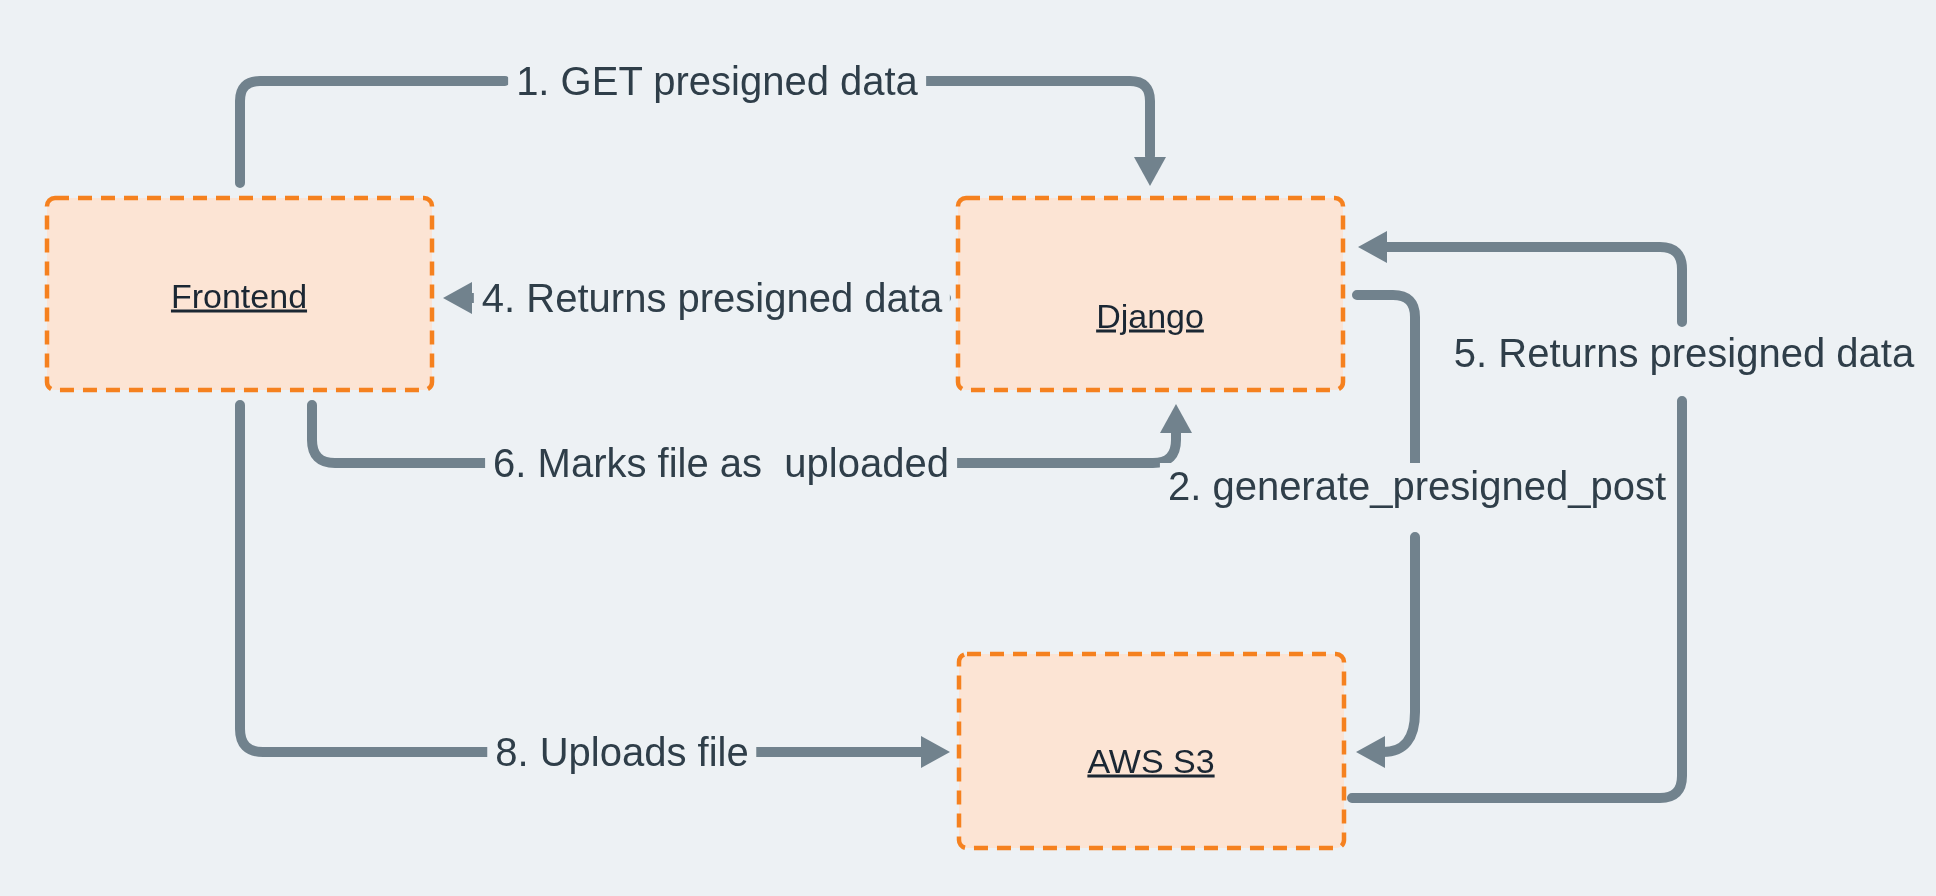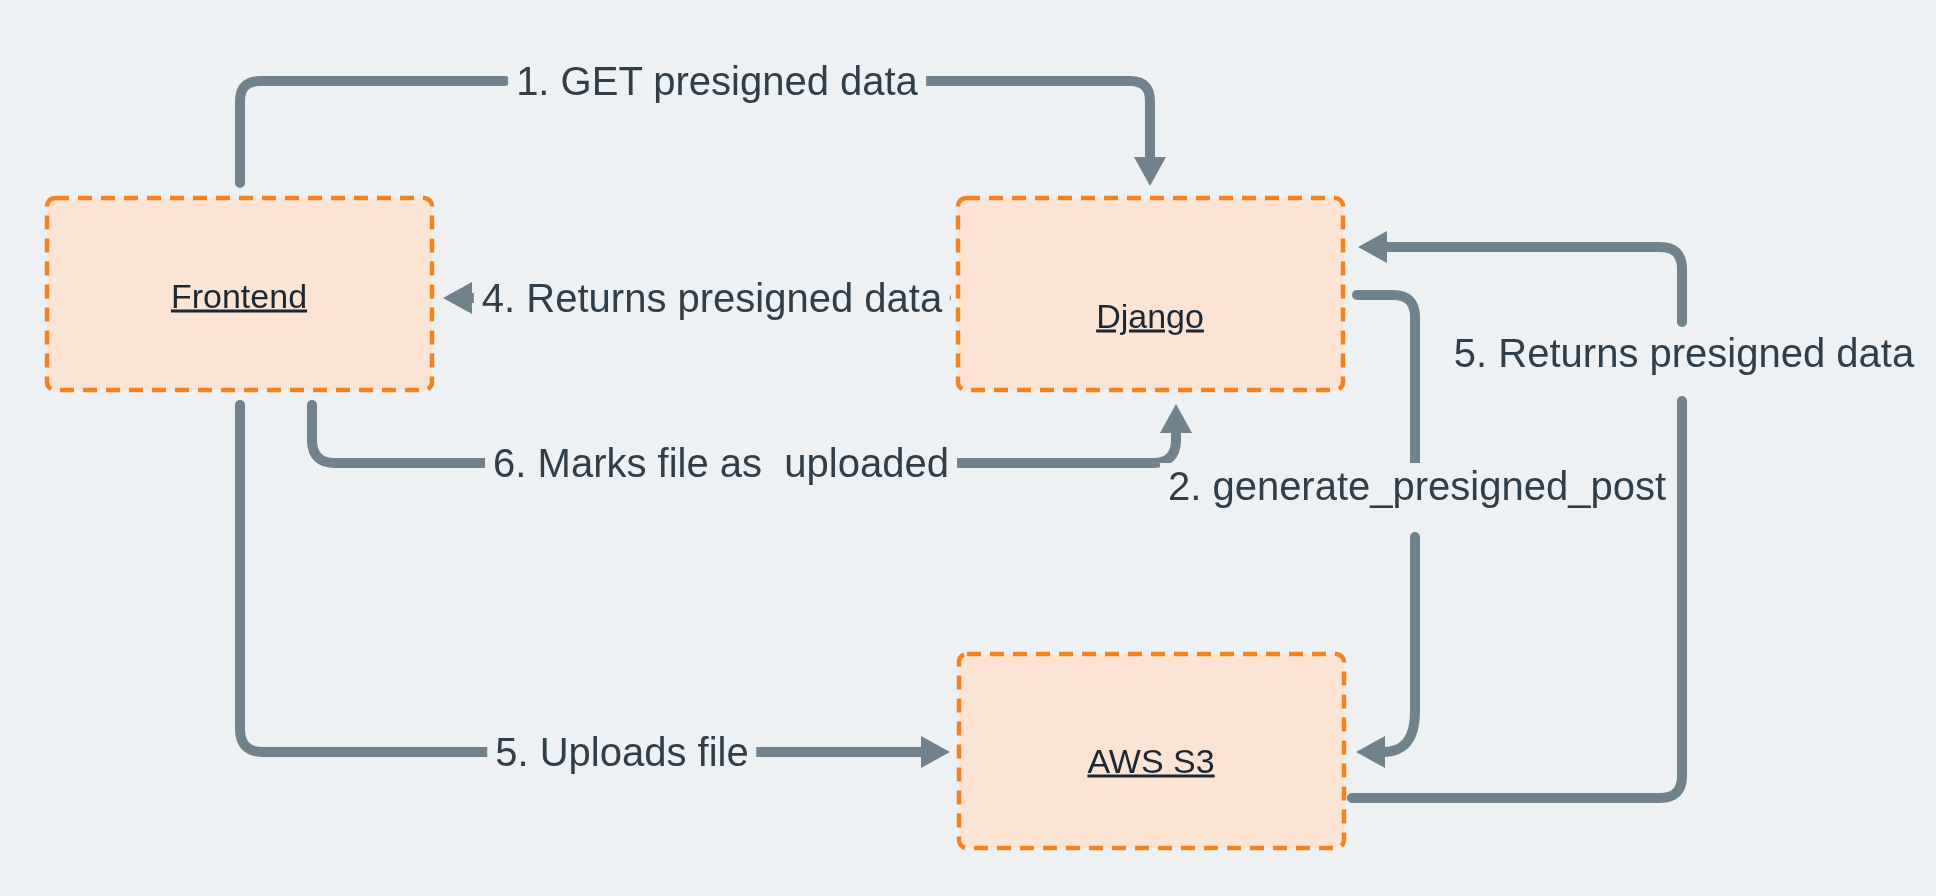--- a/index.html
+++ b/index.html
@@ -101,16 +101,16 @@
   </svg>
 
   <div class="node-lbl" style="left:239px;top:296px;">Frontend</div>
   <div class="node-lbl" style="left:1150px;top:296px;margin-top:20px;">Django</div>
   <div class="node-lbl" style="left:1151px;top:753px;margin-top:8px;">AWS S3</div>
 
   <div class="lbl" style="left:717px;top:81px;">1. GET presigned data</div>
   <div class="lbl" style="left:1417px;top:486px;">2. generate_presigned_post</div>
   <div class="lbl" style="left:1684px;top:353px;">5. Returns presigned data</div>
   <div class="lbl" style="left:712px;top:298px;">4. Returns presigned data</div>
-  <div class="lbl" style="left:622px;top:752px;">5. Uploads file</div>
+  <div class="lbl" style="left:622px;top:752px;">8. Uploads file</div>
   <div class="lbl" style="left:721px;top:463px;text-align:center;">6. Marks file as  uploaded</div>
 
 </div>
 
 </body></html>

